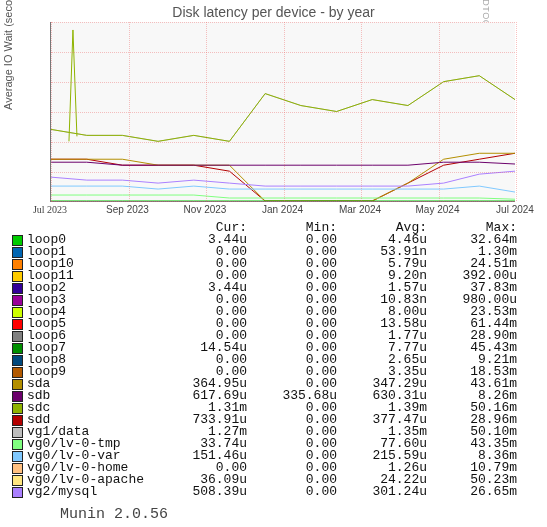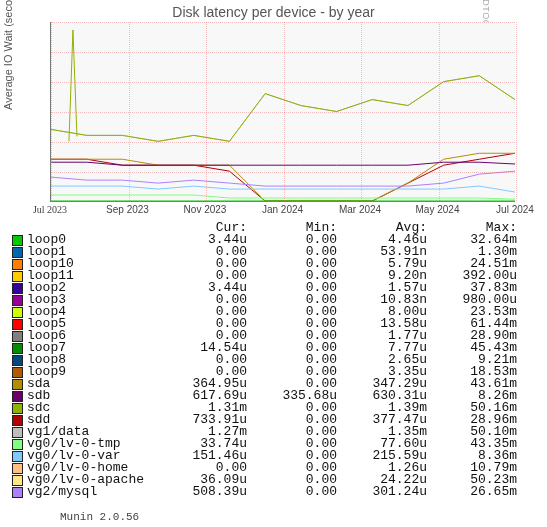--- a/index.html
+++ b/index.html
@@ -98,21 +98,21 @@
   .lname { width: 130px; }
   .lcol { width: 90px; text-align: right; }
   .footer {
     position: absolute;
     bottom: 4px;
     left: 0;
     width: 540px;
     display: flex;
     justify-content: space-between;
     font-family: "Courier New", monospace;
-    font-size: 11px;
+    font-size: 15px;
     color: #444;
     padding: 0 6px 0 60px;
     box-sizing: border-box;
   }
   .watermark {
     position: absolute;
     right: 2px;
     top: 110px;
     transform: rotate(90deg);
     transform-origin: right top;

